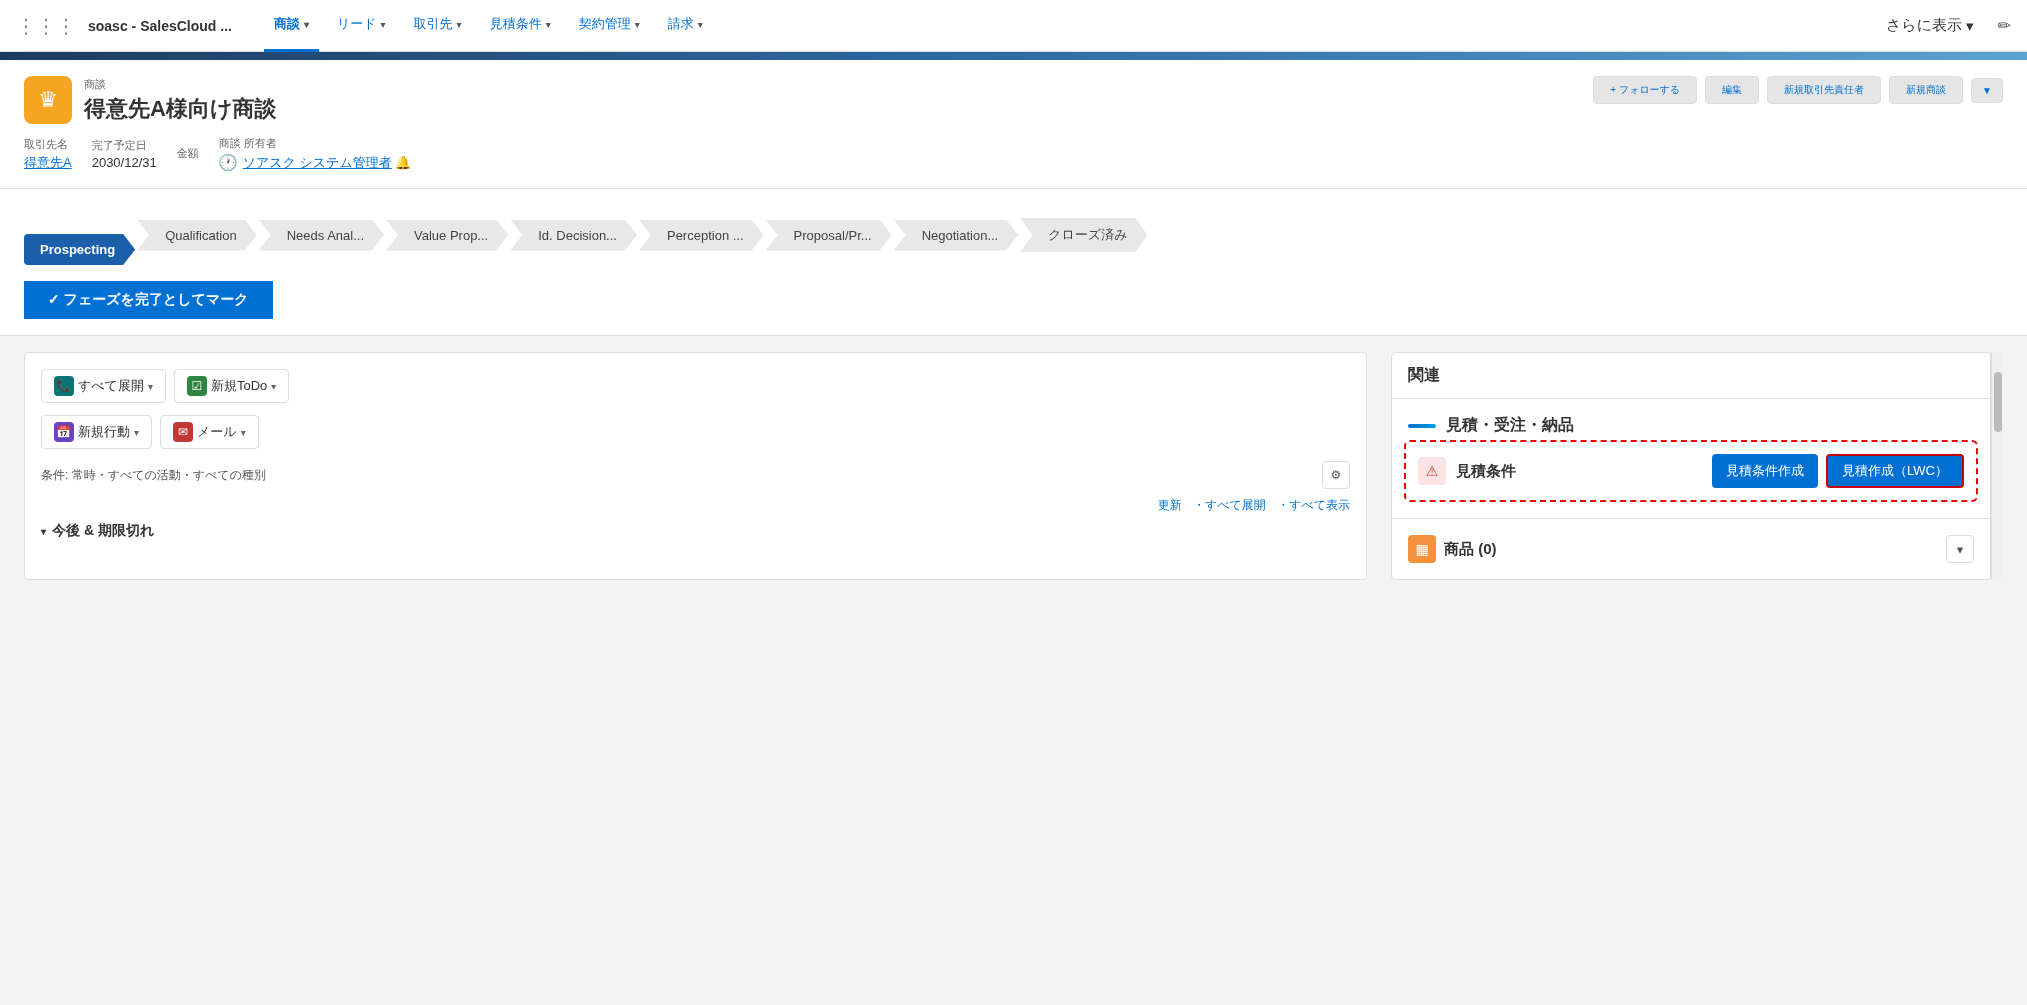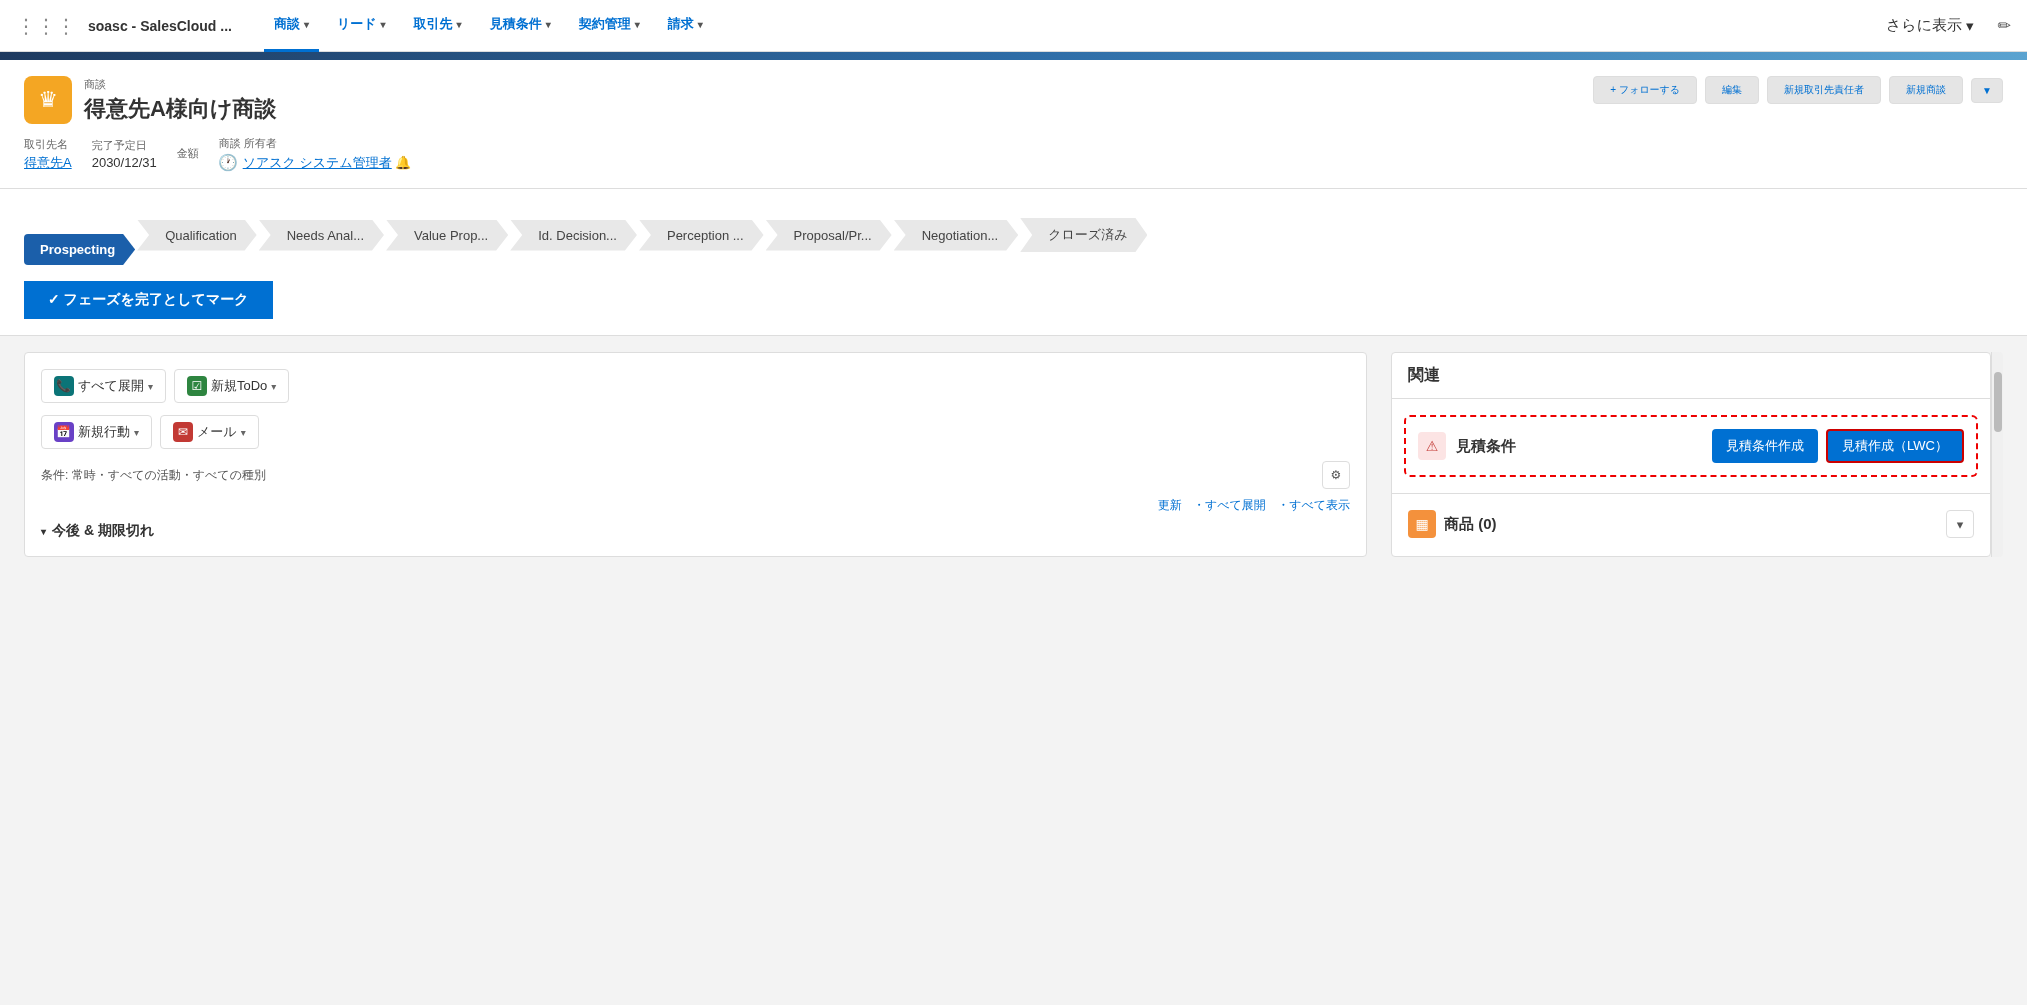--- a/index.html
+++ b/index.html
@@ -9,21 +9,20 @@
     .top-nav {
       display: flex; align-items: center; background: #fff; border-bottom: 1px solid #ddd;
       padding: 0 16px; height: 52px; gap: 8px;
     }
     .top-nav .grid-icon { color: #888; font-size: 20px; margin-right: 4px; cursor: pointer; }
     .top-nav .app-name { font-size: 14px; font-weight: 600; color: #333; margin-right: 24px; }
     .top-nav .nav-item {
       display: flex; align-items: center; gap: 4px; padding: 6px 10px;
       cursor: pointer; font-size: 13px; color: #0070d2; border-bottom: 3px solid transparent;
       height: 52px;
-      font-weight: bold;
     }
     .top-nav .nav-item.active { border-bottom: 3px solid #0070d2; font-weight: 600; }
     .top-nav .nav-item .chevron { font-size: 10px; color: #555; }
     .top-nav .more-item { margin-left: auto; display: flex; align-items: center; gap: 4px; color: #333; cursor: pointer; font-size: 15px; }
     .top-nav .edit-icon { margin-left: 16px; color: #555; cursor: pointer; font-size: 16px; }
 
     
     .banner {
       background: linear-gradient(135deg, #1e3a5f 0%, #2e6ca6 50%, #5ba3d0 100%);
       height: 8px;
@@ -292,20 +291,24 @@
         <span>今後 &amp; 期限切れ</span>
       </div>
     </div>
   </div>
 
   <div style="display: flex; width: 620px; padding-left: 8px;">
     <div class="right-panel" style="flex:1;">
       <div class="related-header">関連</div>
 
       <div class="related-section">
+        <div class="related-stripe">
+          <div class="stripe-line"></div>
+          <span style="font-size:16px; font-weight:700; margin-left:4px;">見積・受注・納品</span>
+        </div>
 
         <div class="highlight-dashed">
           <div style="display:flex; align-items:center; gap:10px;">
             <div class="related-section-icon pink">
               <span>⚠</span>
             </div>
             <span style="font-size:15px; font-weight:600;">見積条件</span>
             <div class="related-actions">
               <button class="related-btn blue">見積条件作成</button>
               <button class="related-btn blue-outline">見積作成（LWC）</button>

